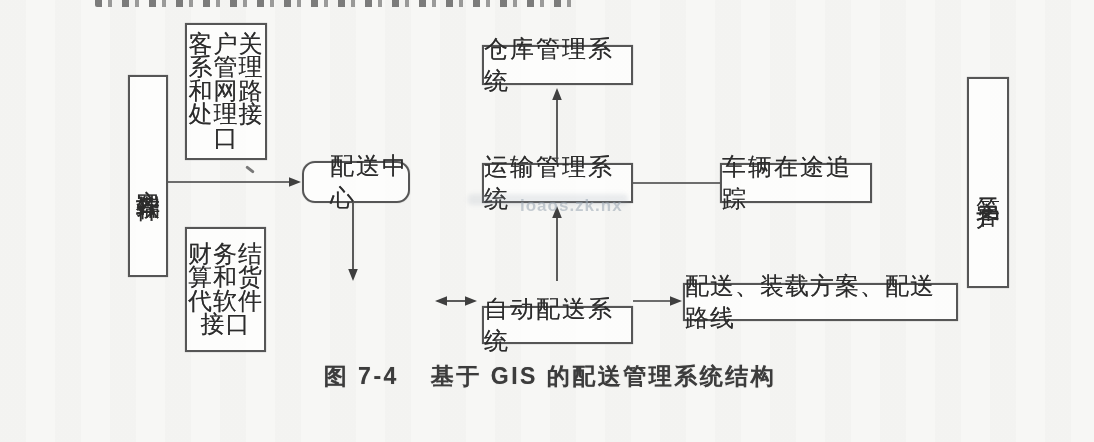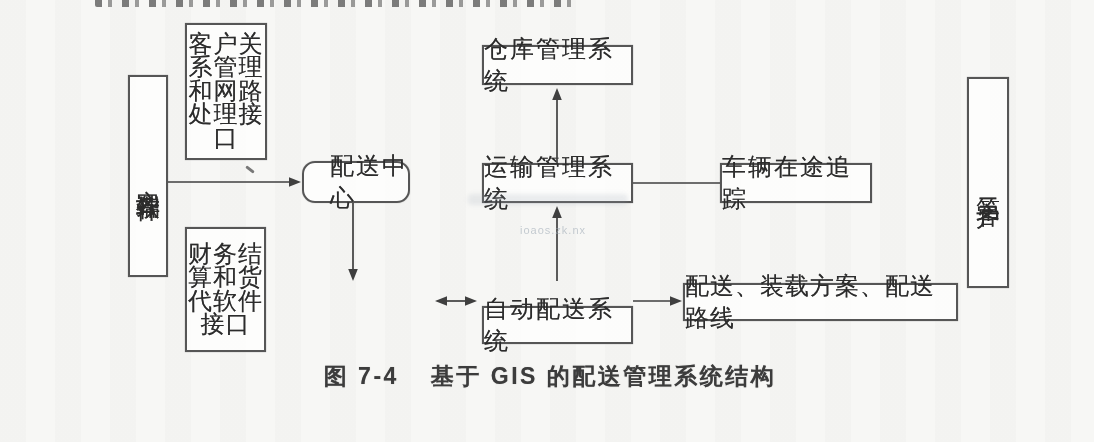--- a/index.html
+++ b/index.html
@@ -46,23 +46,23 @@
     background:repeating-linear-gradient(90deg,
       rgba(55,55,55,.8) 0 7px, rgba(0,0,0,0) 7px 13px,
       rgba(55,55,55,.6) 13px 17px, rgba(0,0,0,0) 17px 27px);
     border-radius:0 0 2px 2px;
   }
   .stray-mark{
     position:absolute; left:245px; top:168px; width:10px; height:3px;
     background:#4e4e4e; border-radius:2px; transform:rotate(38deg); opacity:.75;
   }
   .watermark{
-    position:absolute; left:520px; top:224px; width:160px;
-    font-family:"Liberation Sans", sans-serif; font-size:11px;
-    color:#9aa6b2; opacity:.55; letter-spacing:1px;
+    position:absolute; left:520px; top:196px; width:160px;
+    font-family:"Liberation Sans", sans-serif; font-size:17px;
+    color:#9aa6b2; opacity:.55; letter-spacing:1px;font-weight:bold;
   }
   .watermark-smudge{
     position:absolute; left:468px; top:194px; width:160px; height:11px;
     background:rgba(150,160,175,.18); filter:blur(2px); border-radius:4px;
   }
 </style>
 </head>
 <body>
 
 <div class="page">

